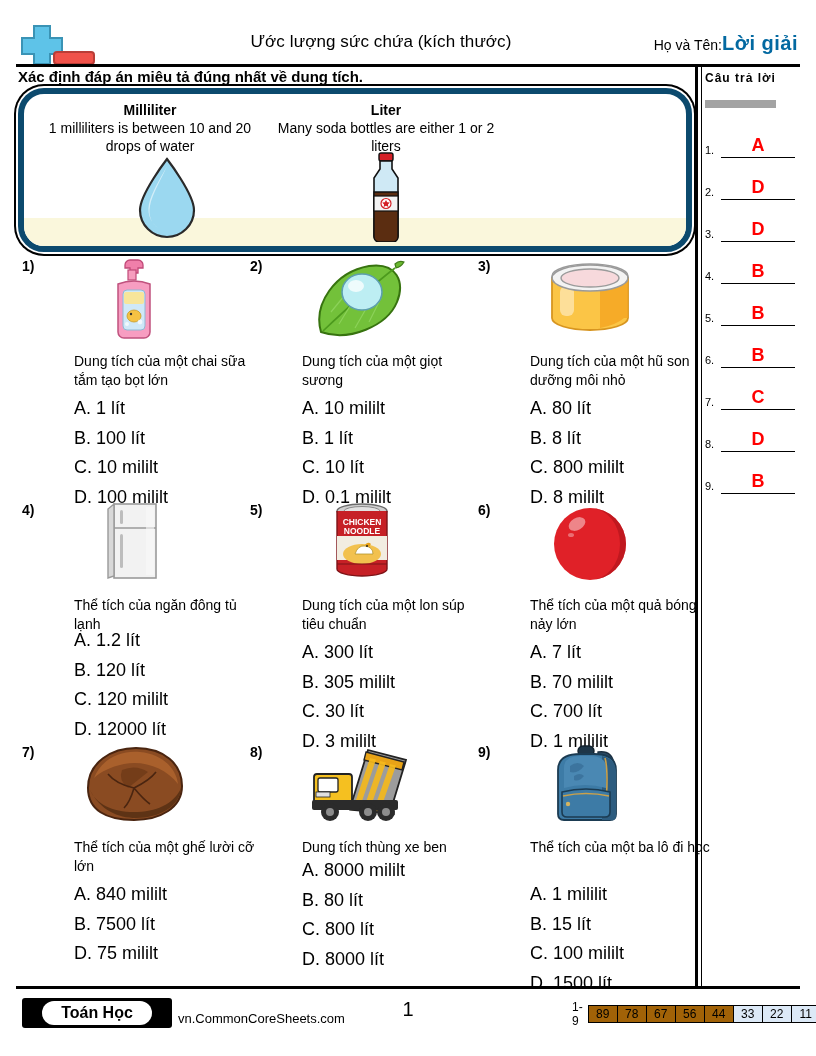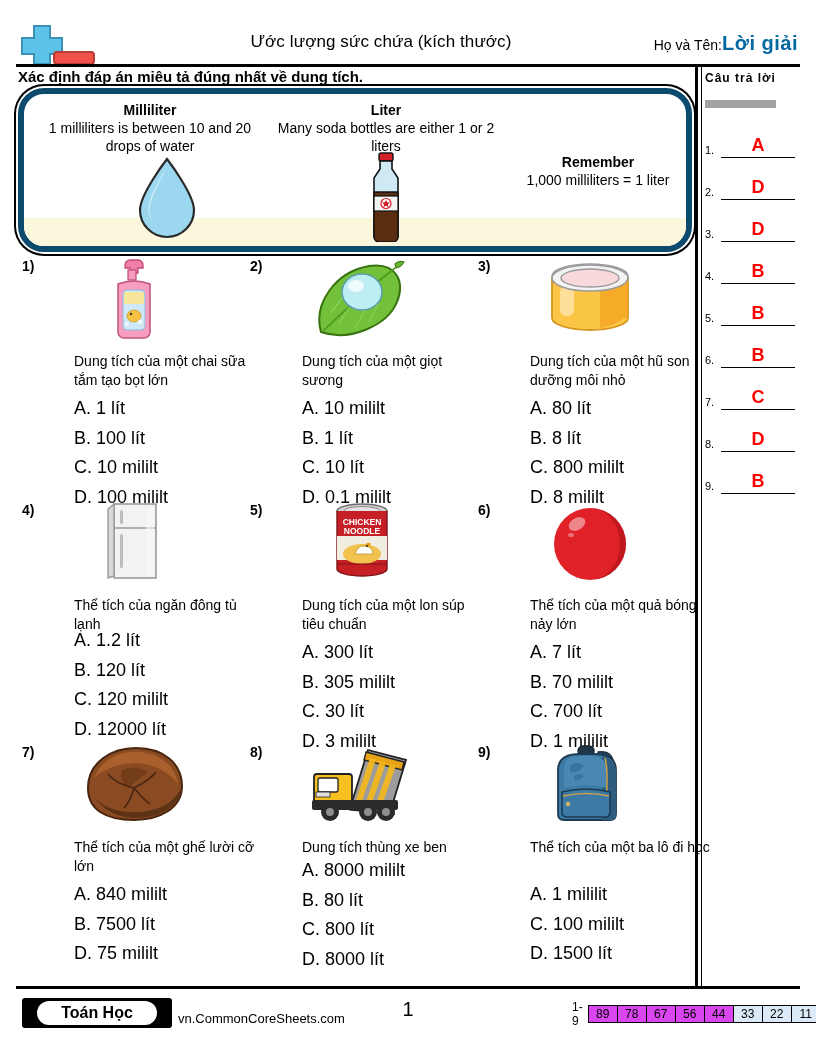--- a/index.html
+++ b/index.html
@@ -79,32 +79,32 @@
   .q-choices div{white-space:nowrap;}
 
   
   .foot-rule{position:absolute;left:16px;top:986px;width:784px;height:3px;background:#000;}
   .brand{
     position:absolute;left:22px;top:998px;width:150px;height:30px;
     background:#000;border-radius:3px;
     display:flex;align-items:center;justify-content:center;
   }
   .brand-inner{
-    background:#fff;border-radius:15px;width:120px;height:24px;
+    background:#fff;border-radius:15px;width:110px;height:24px;
     display:flex;align-items:center;justify-content:center;
     font-size:16px;font-weight:bold;
   }
   .site{position:absolute;left:178px;top:1011px;font-size:13px;}
   .pageno{position:absolute;left:0;top:998px;width:816px;text-align:center;font-size:20px;}
   .scale{position:absolute;left:572px;top:1000px;display:flex;align-items:center;font-size:12px;}
   .scale-label{margin-right:5px;font-size:12px;}
   .scale-cells{display:flex;border:1px solid #000;}
   .scale-cells span{
     display:block;min-width:22px;padding:1px 3px;text-align:center;
-    border-right:1px solid #000;font-size:12px;background:#d946ef;
+    border-right:1px solid #000;font-size:12px;background:#a16207;
   }
   .scale-cells span:last-child{border-right:none;}
   .scale-cells span.hl{background:#dce9f7;}
 </style>
 </head>
 <body>
 
 <div class="page">
 
   <div class="header">
@@ -129,24 +129,20 @@
     <div class="ib-col ib-c1">
       <div class="ib-h">Milliliter</div>
       <div class="ib-t">1 milliliters is between 10 and 20 drops of water</div>
     </div>
 
     <div class="ib-col ib-c2">
       <div class="ib-h">Liter</div>
       <div class="ib-t">Many soda bottles are either 1 or 2 liters</div>
     </div>
 
-    <div class="ib-col ib-c3">
-      <div class="ib-h">Remember</div>
-      <div class="ib-t">1,000 milliliters = 1 liter</div>
-    </div>
 
     <div class="ib-art" style="left:108px;top:62px;">
       <svg width="70" height="84" viewBox="0 0 70 84">
         <path d="M35 3 C35 3 8 38 8 54 a27 27 0 0 0 54 0 C62 38 35 3 35 3 z" fill="#9bd8f0" stroke="#2a2a2a" stroke-width="2.2"></path>
         <path d="M35 10 C30 22 20 38 18 50 C16 60 20 68 26 72 C18 66 14 56 18 44 C22 32 31 18 35 10 z" fill="#ffffff" opacity=".55"></path>
       </svg>
     </div>
 
     <div class="ib-art" style="left:340px;top:58px;">
       <svg width="44" height="90" viewBox="0 0 44 90">
@@ -404,20 +400,21 @@
         <path d="M28 22 q8 -6 14 0 q-6 8 -14 6 z M32 32 q6 -4 10 0 q-5 6 -10 4 z" fill="#3a719a" opacity=".85"></path>
         <path d="M63 14 q4 14 0 58" stroke="#cba14a" stroke-width="1.6" fill="none"></path>
         <path d="M20 48 q24 -6 48 0 v20 q0 5 -5 5 h-38 q-5 0 -5 -5 z" fill="#3d7ba6" stroke="#1b3b52" stroke-width="1.6"></path>
         <path d="M21 52 q23 -5 46 0" stroke="#cba14a" stroke-width="1.6" fill="none"></path>
         <circle cx="26" cy="60" r="2.2" fill="#d6b45e"></circle>
       </svg>
     </div>
     <div class="q-text">Thể tích của một ba lô đi học</div>
     <div class="q-choices" style="top:136px;">
       <div>A. 1 mililit</div>
+      <div>B. 15 lít</div>
       <div>C. 100 mililt</div>
       <div>D. 1500 lít</div>
     </div>
   </div>
 
   <div class="foot-rule"></div>
   <div class="brand">
     <div class="brand-inner">Toán Học</div>
   </div>
   <div class="site">vn.CommonCoreSheets.com</div>

